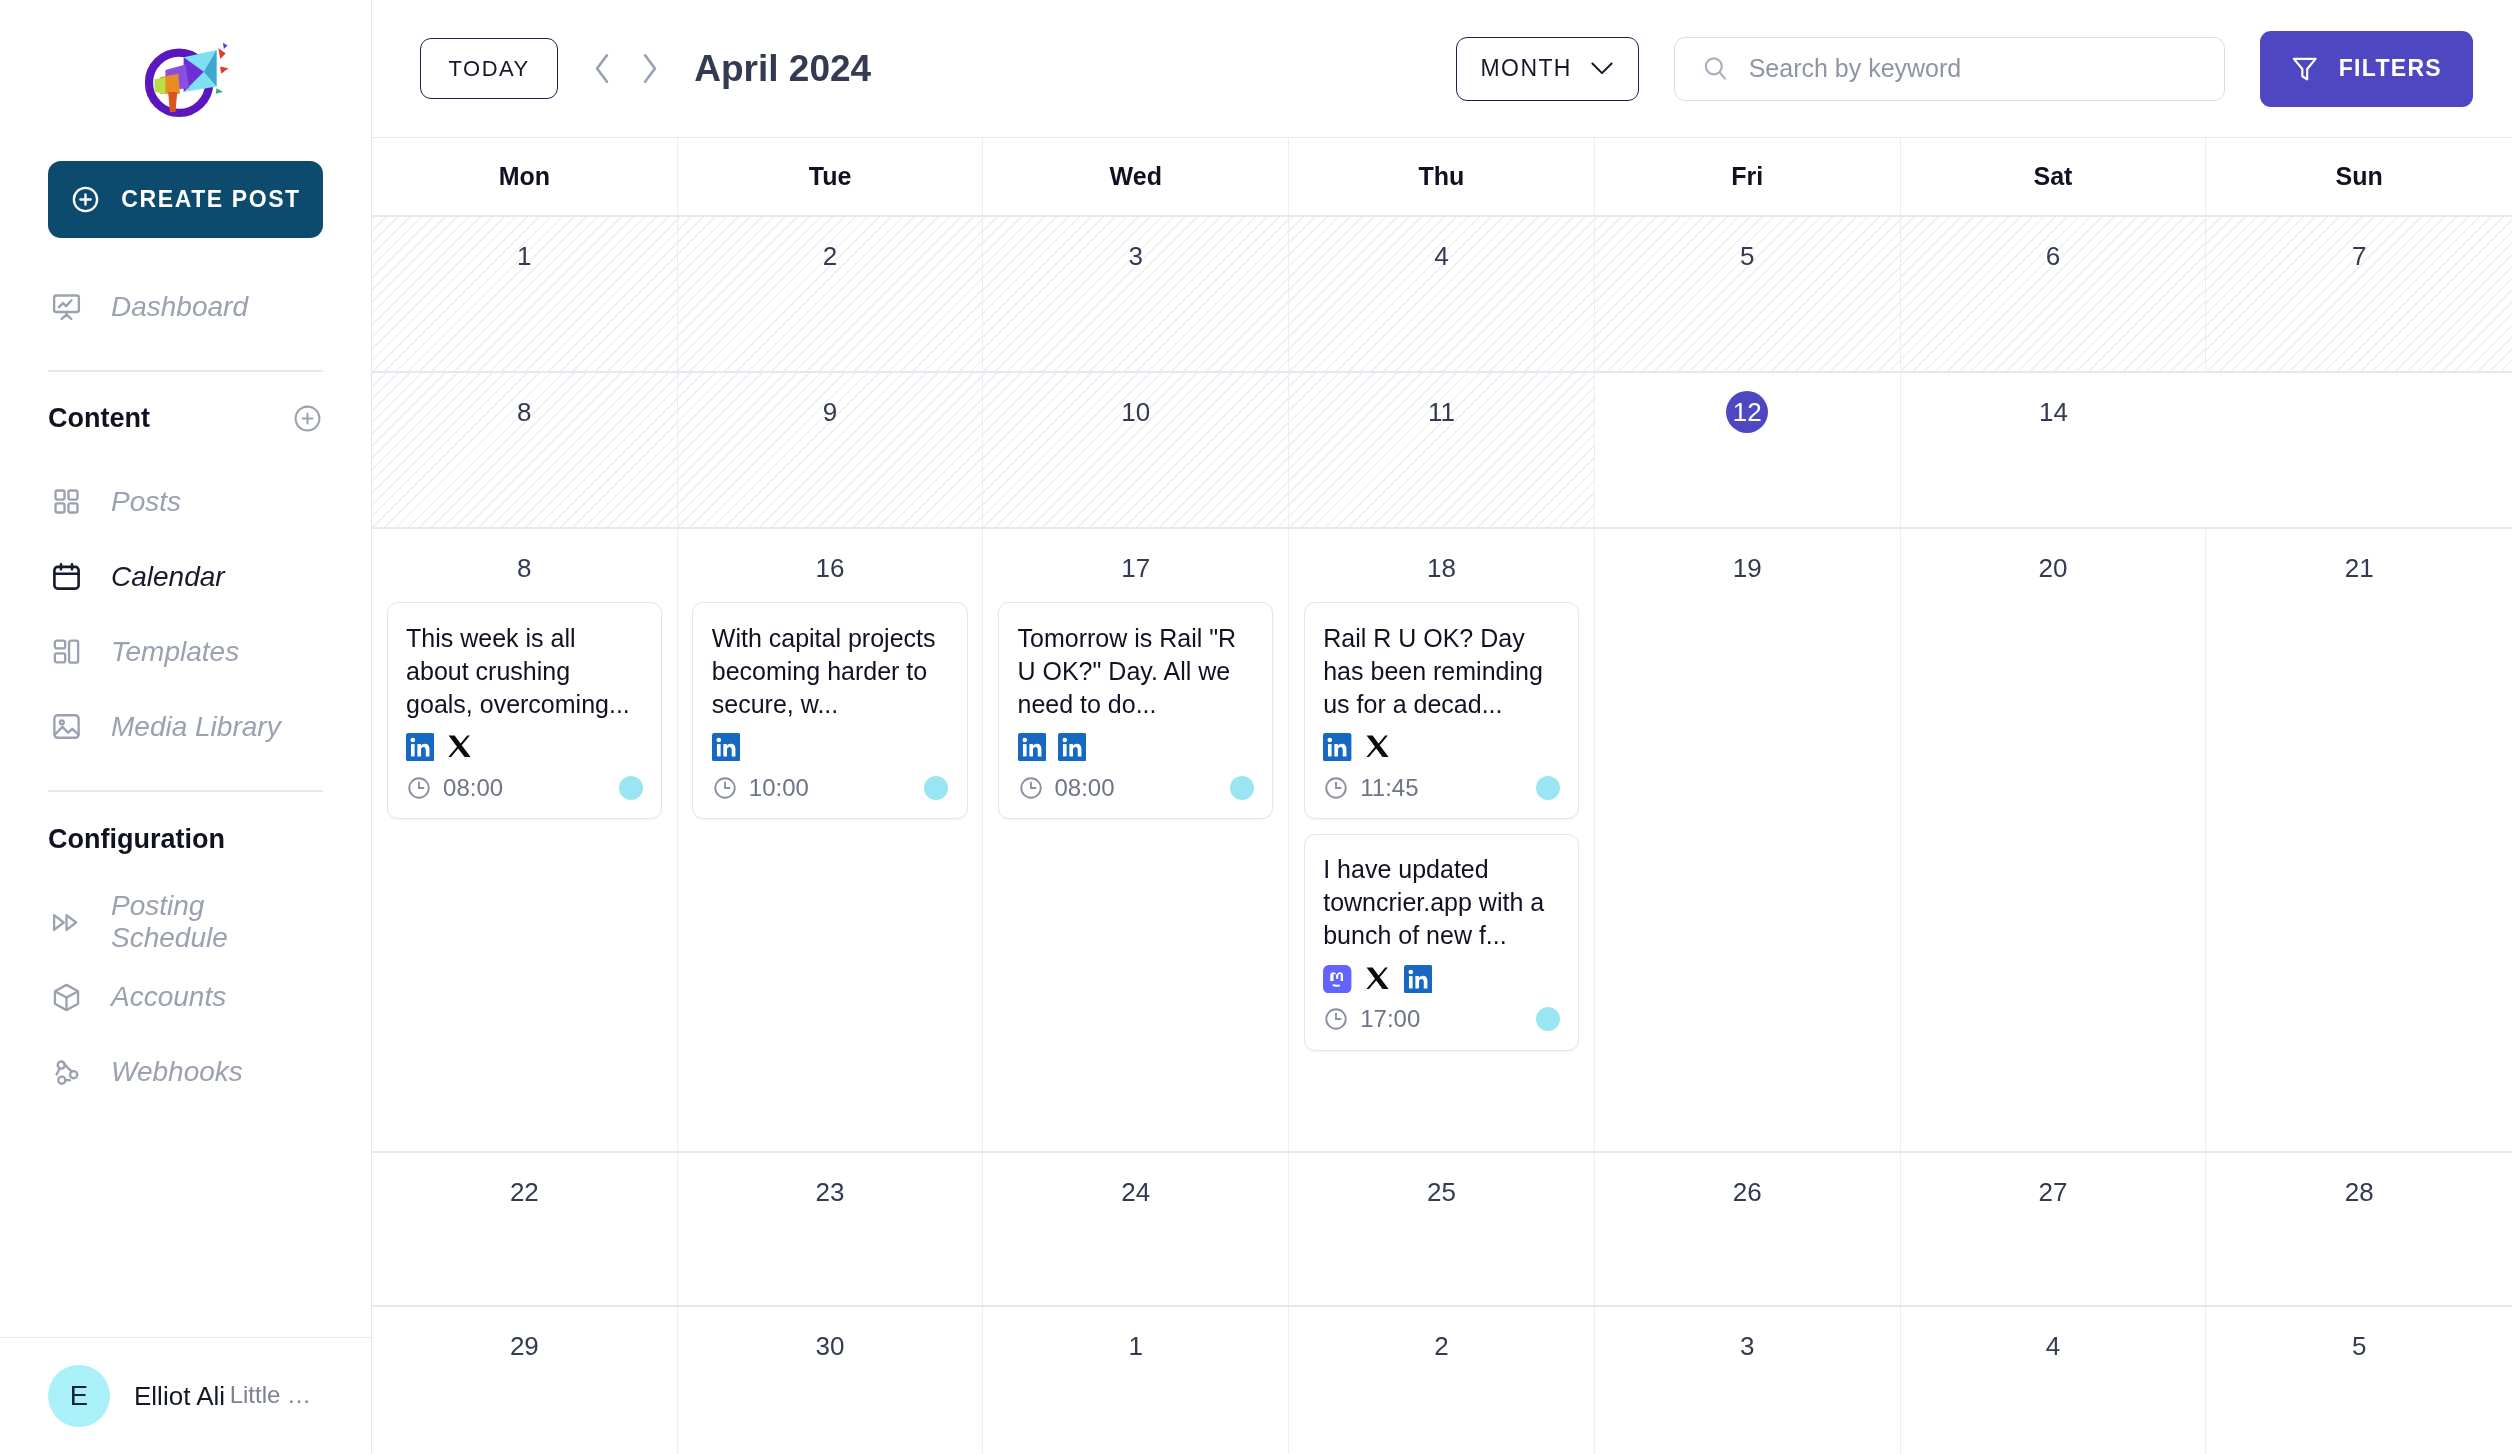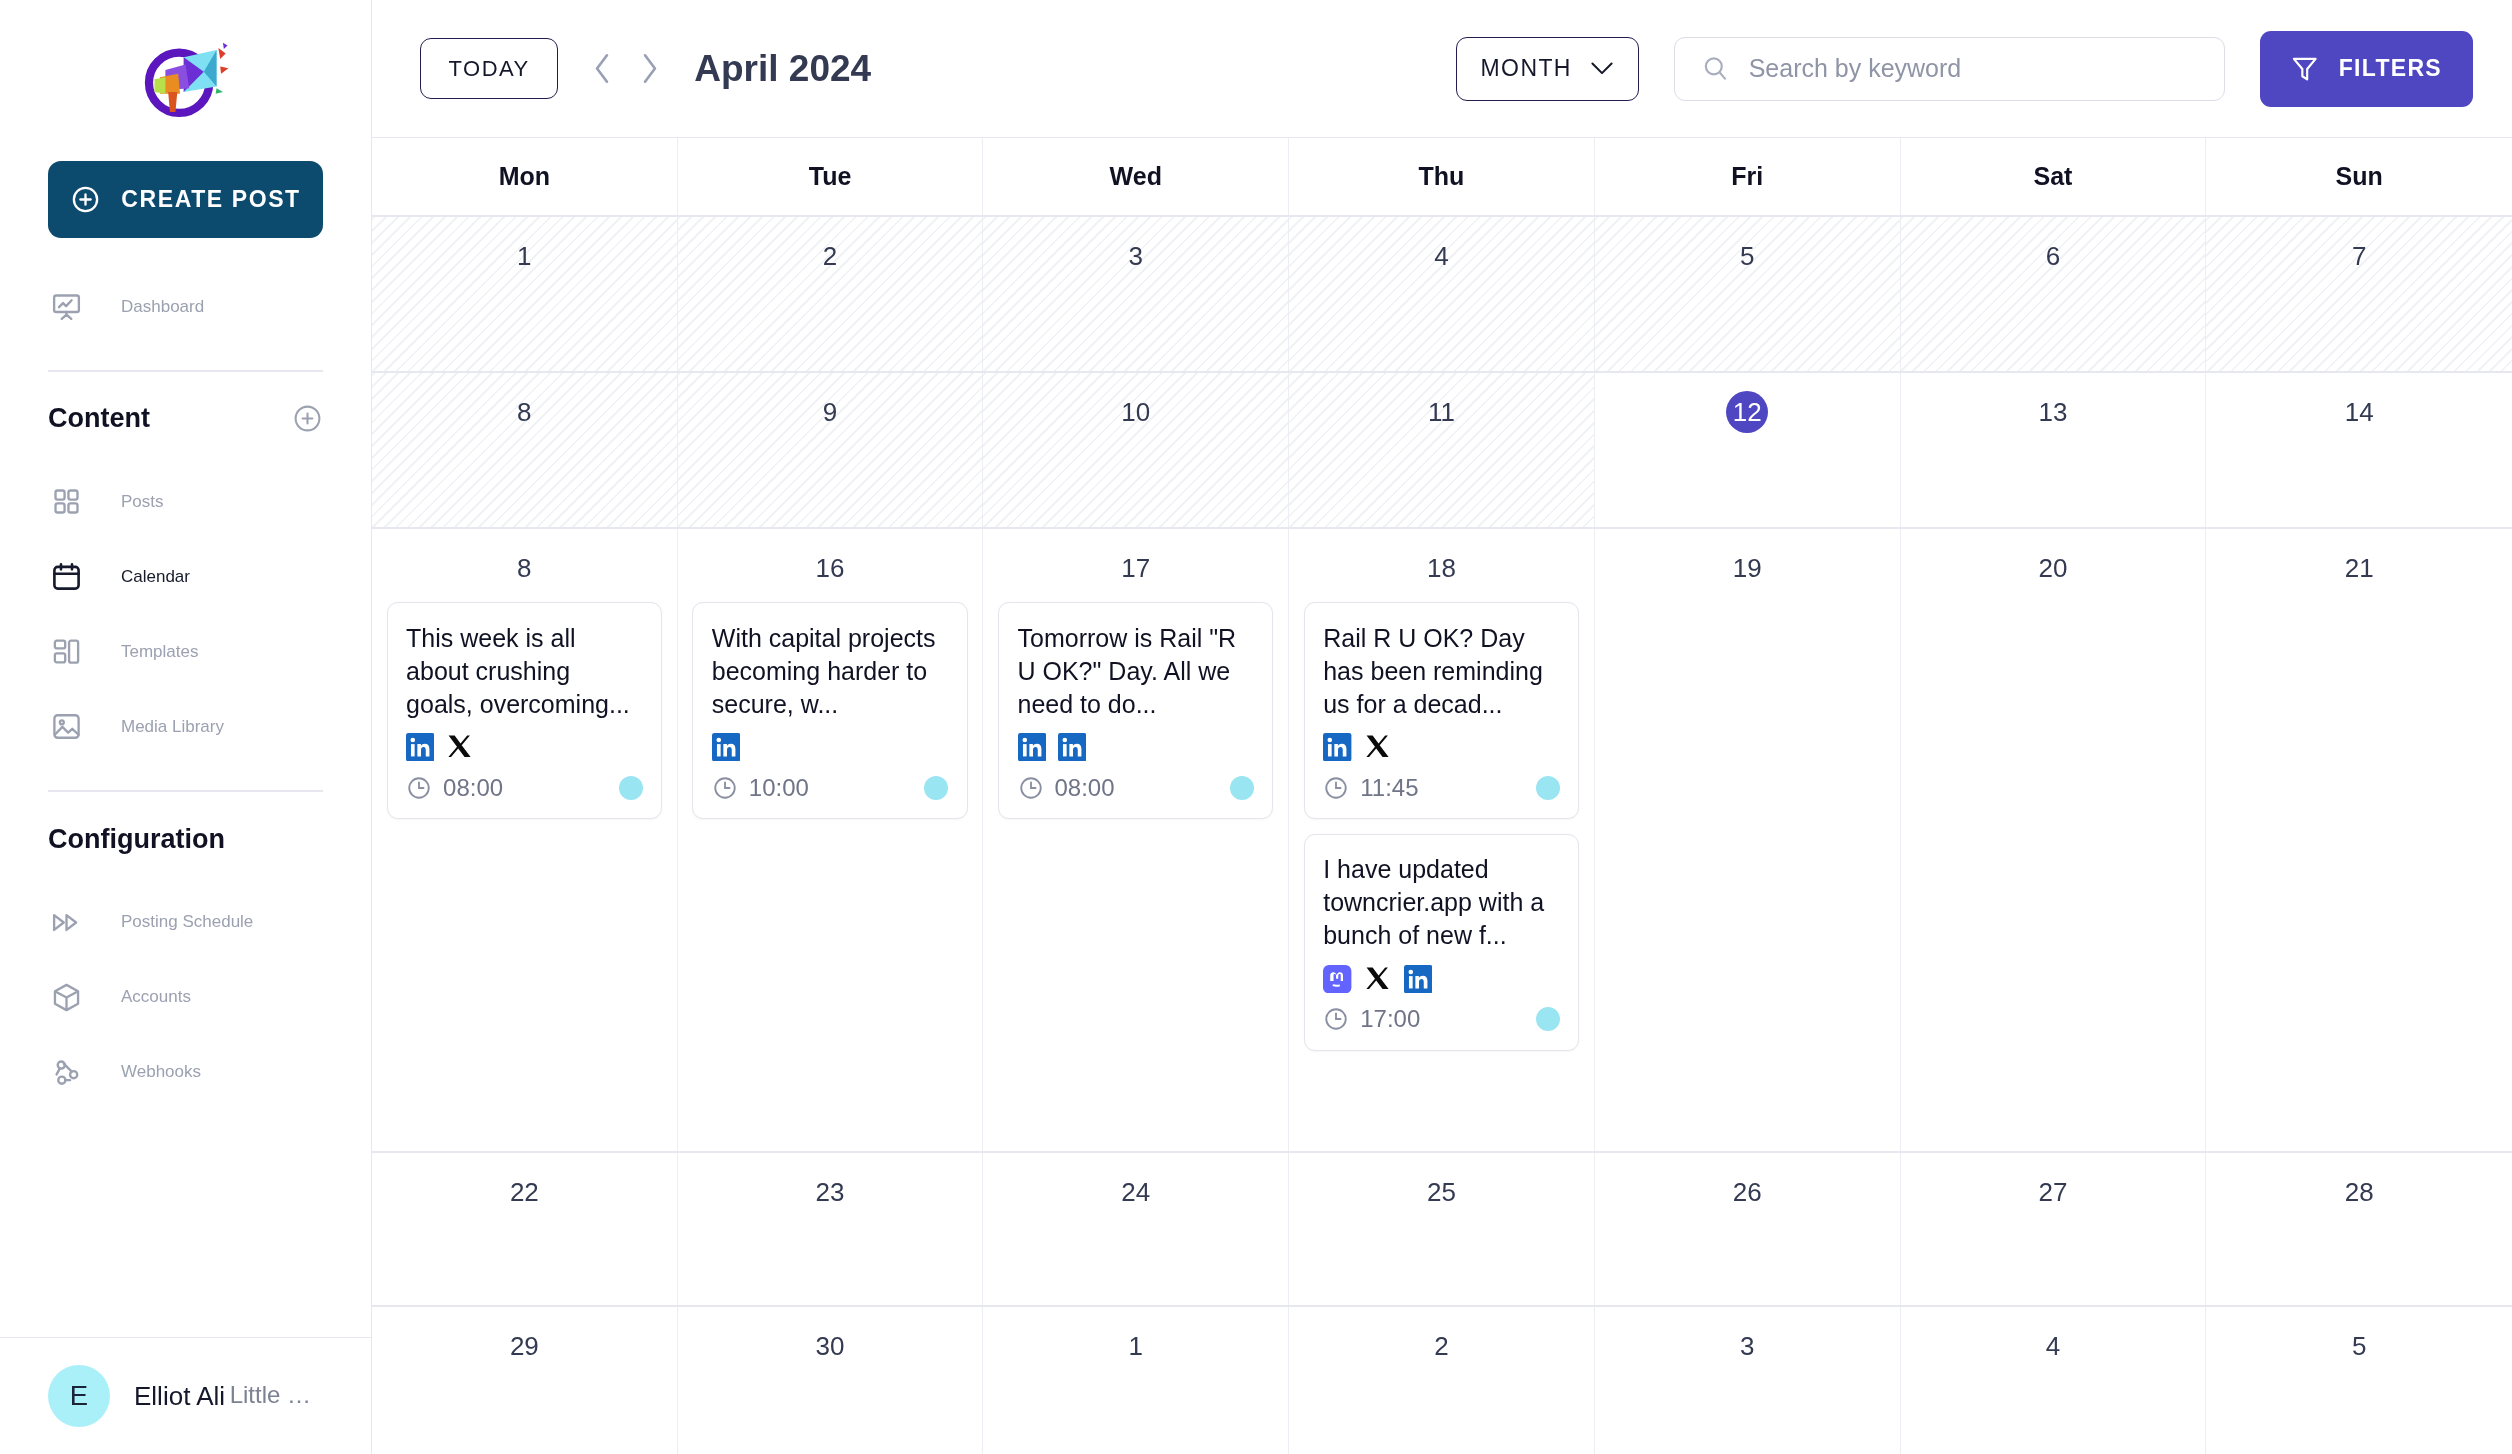--- a/index.html
+++ b/index.html
@@ -57,25 +57,26 @@
     font-size: 23px;
     font-weight: bold;
     letter-spacing: 1.6px;
   }
 
   .nav-section { padding: 0 48px; }
 
   .nav-item {
     display: flex;
     align-items: center;
-    gap: 36px;
+    gap: 26px;
     height: 75px;
     cursor: pointer;
     color: #9ba1b0;
-    font-size: 17px;
+    font-size: 28px;
+    font-style: italic;
   }
   .nav-item.active { color: #161a2c; }
   .nav-item .nav-icon {
     width: 37px; height: 37px;
     display: flex; align-items: center; justify-content: center;
     flex: 0 0 37px;
   }
   .nav-item .nav-icon svg { display: block; }
 
   .divider {
@@ -578,23 +579,20 @@
             <div class="day-cell past">
               <div class="day-num">10</div>
             </div>
             <div class="day-cell past">
               <div class="day-num">11</div>
             </div>
             <div class="day-cell">
               <div class="day-num today">12</div>
             </div>
             <div class="day-cell">
-              <div class="day-num">13</div>
-            </div>
-            <div class="day-cell">
               <div class="day-num">14</div>
             </div>
           </div>
           <div class="week-row w3">
             <div class="day-cell">
               <div class="day-num">8</div>
               <div class="events">
                 <div class="event-card">
                   <div class="ev-text">This week is all about crushing goals, overcoming...</div>
                   <div class="ev-icons">

